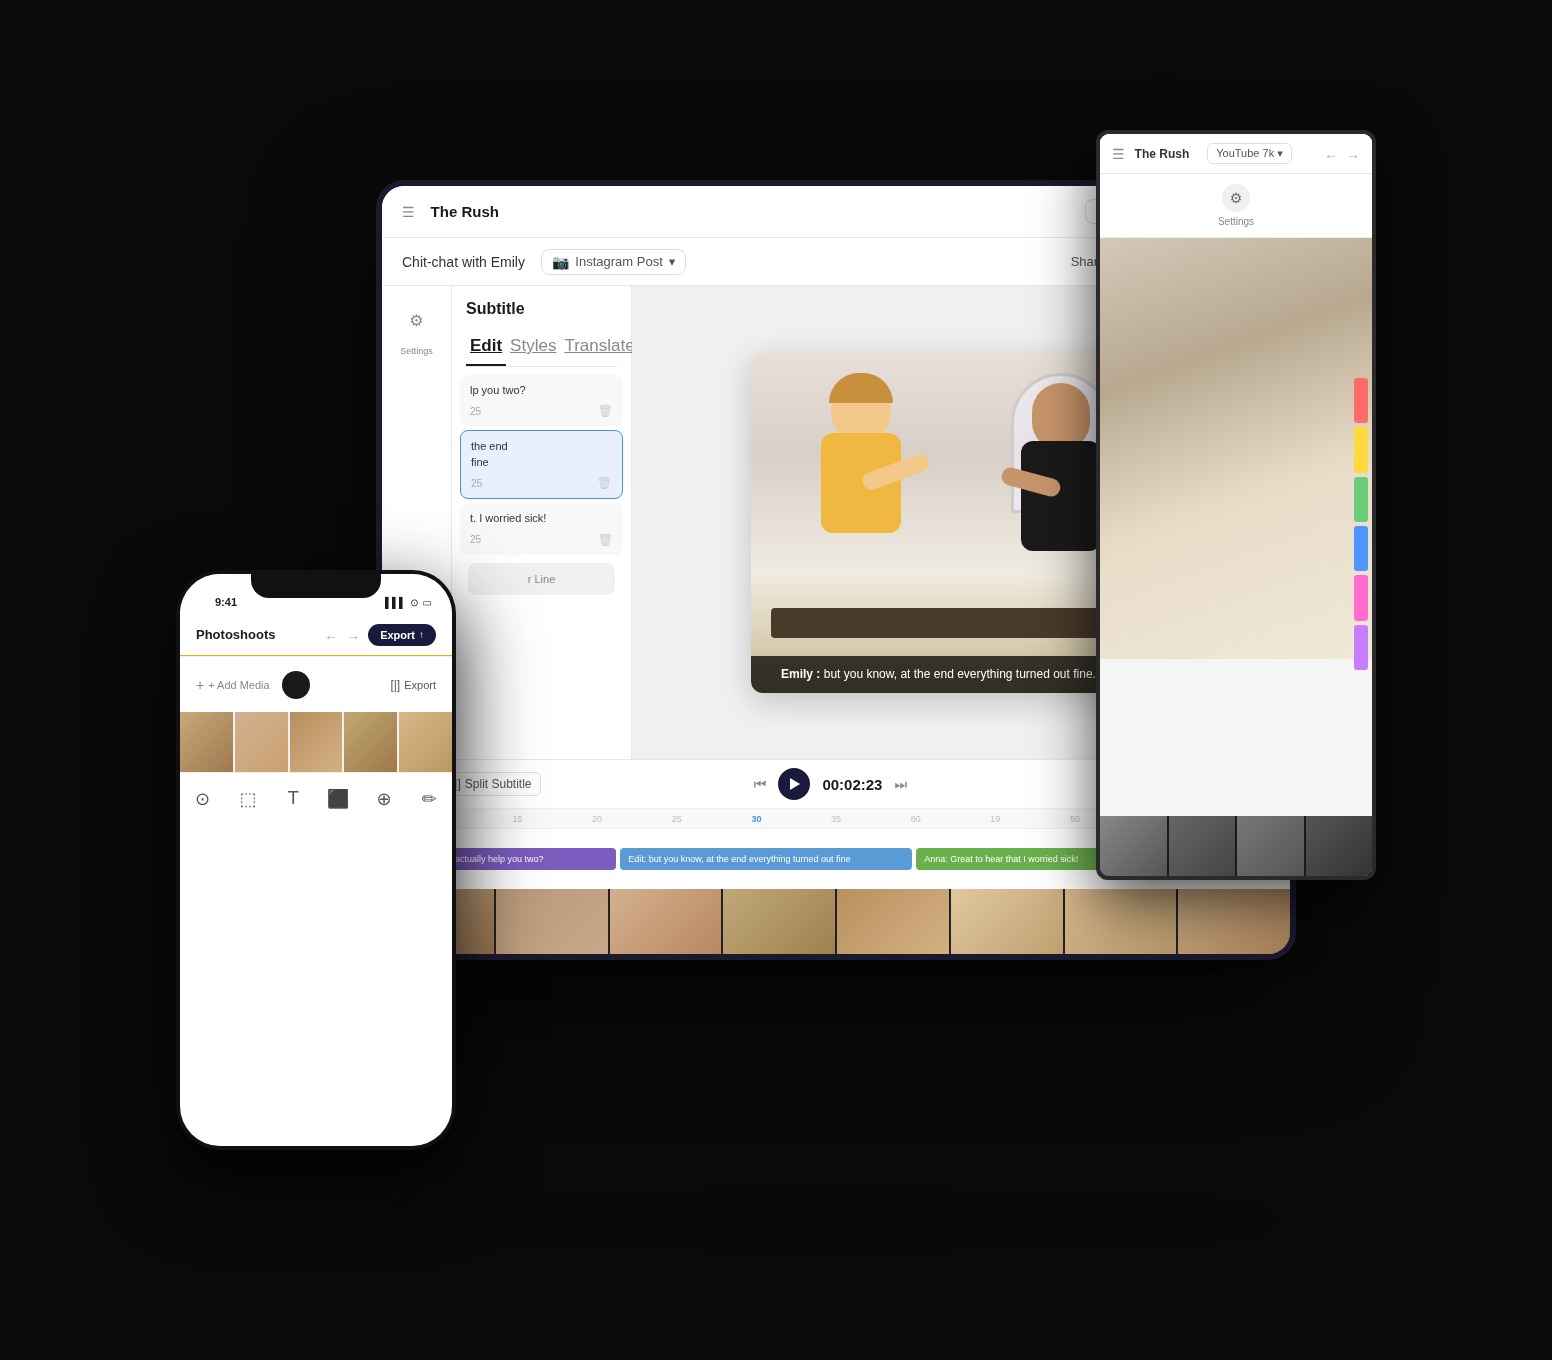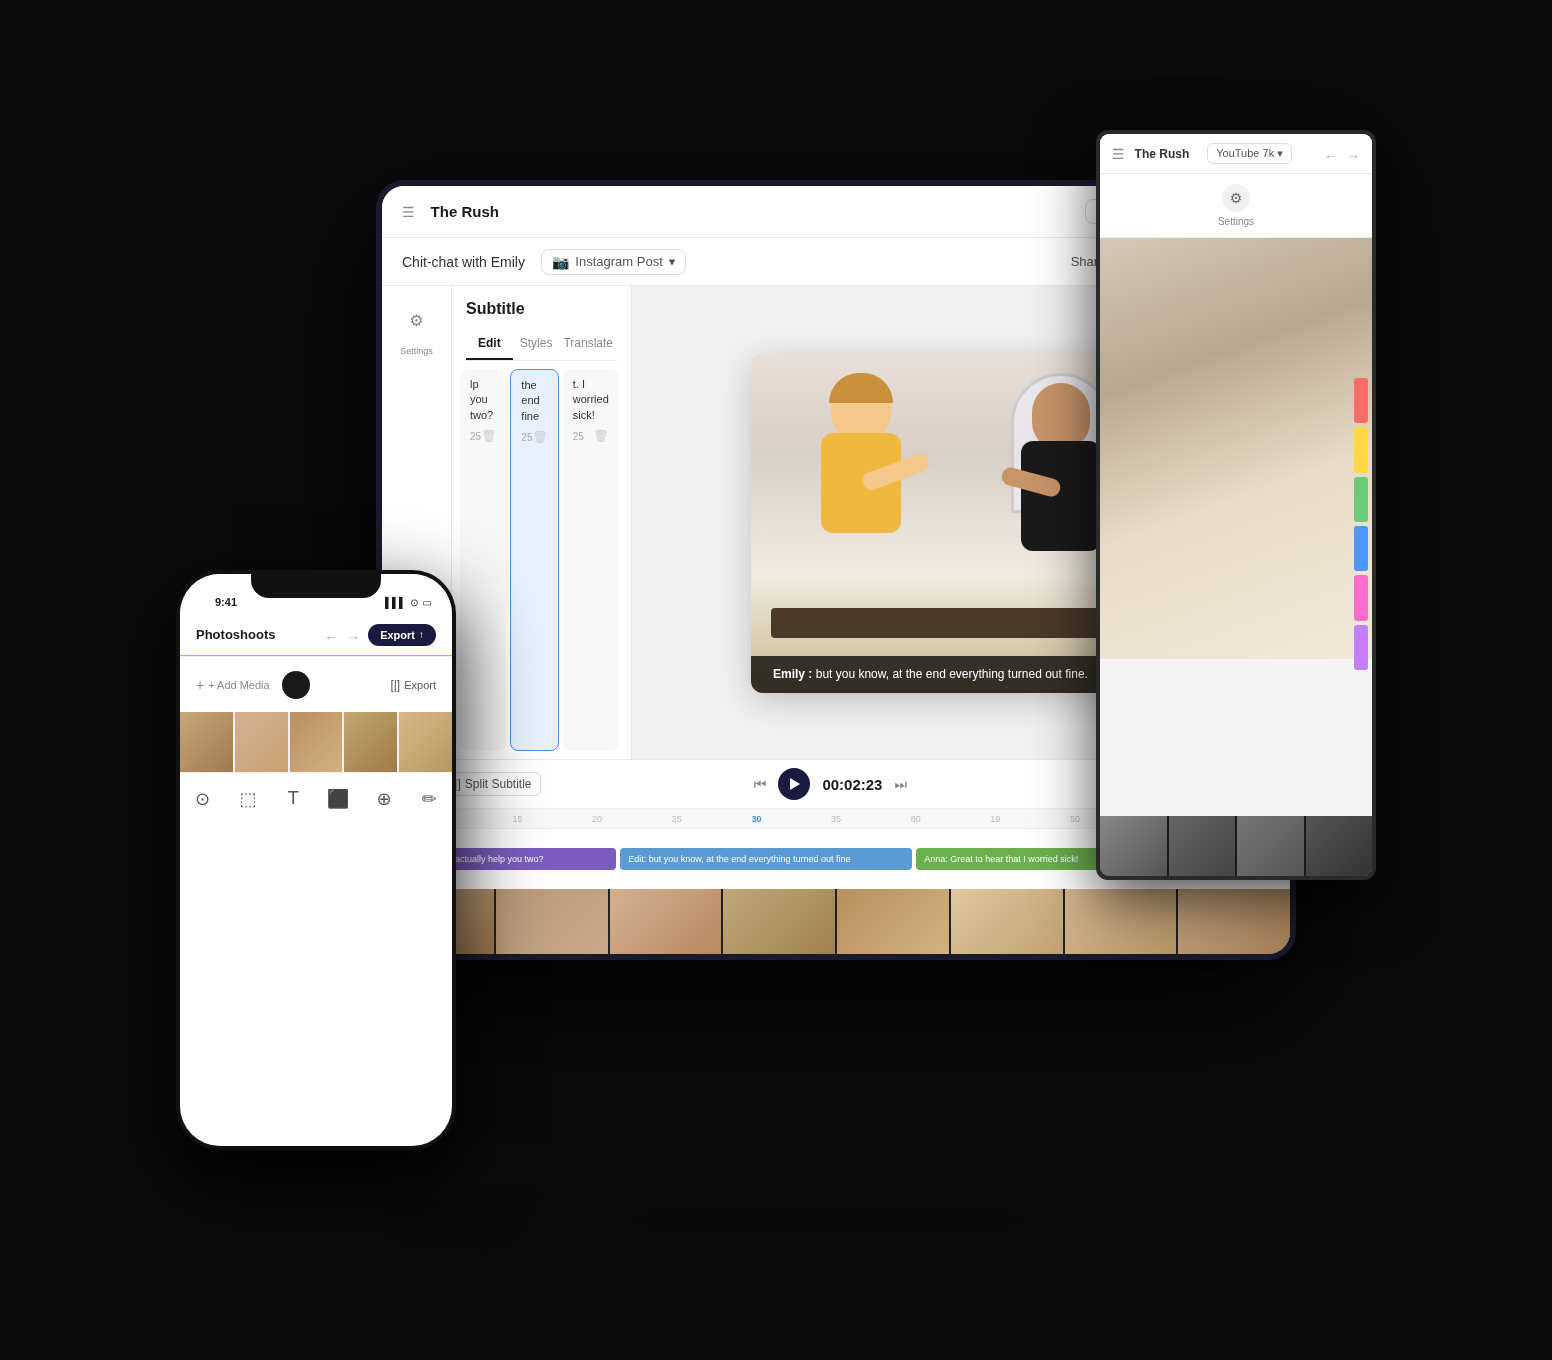--- a/index.html
+++ b/index.html
@@ -223,37 +223,38 @@
     .subtitle-tabs {
       display: flex;
       gap: 0;
       border-bottom: 1px solid #e8e8e8;
     }
 
     .sub-tab {
       flex: 1;
       text-align: center;
       padding: 8px 4px;
-      font-size: 12px;
+      font-size: 17px;
       color: #888;
       cursor: pointer;
+      text-decoration: underline;
     }
 
     .sub-tab.active {
       color: #1a1a1a;
       border-bottom: 2px solid #1a1a1a;
       font-weight: 600;
     }
 
     .subtitle-entries {
       flex: 1;
       overflow: hidden;
       padding: 8px;
       display: flex;
-      flex-direction: row;
+      flex-direction: column;
       gap: 4px;
     }
 
     .subtitle-entry {
       background: #f8f8f8;
       border-radius: 8px;
       padding: 8px 10px;
       font-size: 11px;
       color: #333;
       position: relative;
@@ -335,21 +336,21 @@
       border-radius: 50px 50px 0 0;
       background: rgba(240,240,255,0.6);
     }
 
     .video-subtitle-bar {
       position: absolute;
       bottom: 0;
       left: 0;
       right: 0;
       background: rgba(0,0,0,0.75);
-      padding: 10px 22px;
+      padding: 10px 30px;
     }
 
     .video-subtitle-text {
       color: white;
       font-size: 12px;
       line-height: 1.4;
     }
 
     .video-subtitle-name {
       font-weight: 700;

